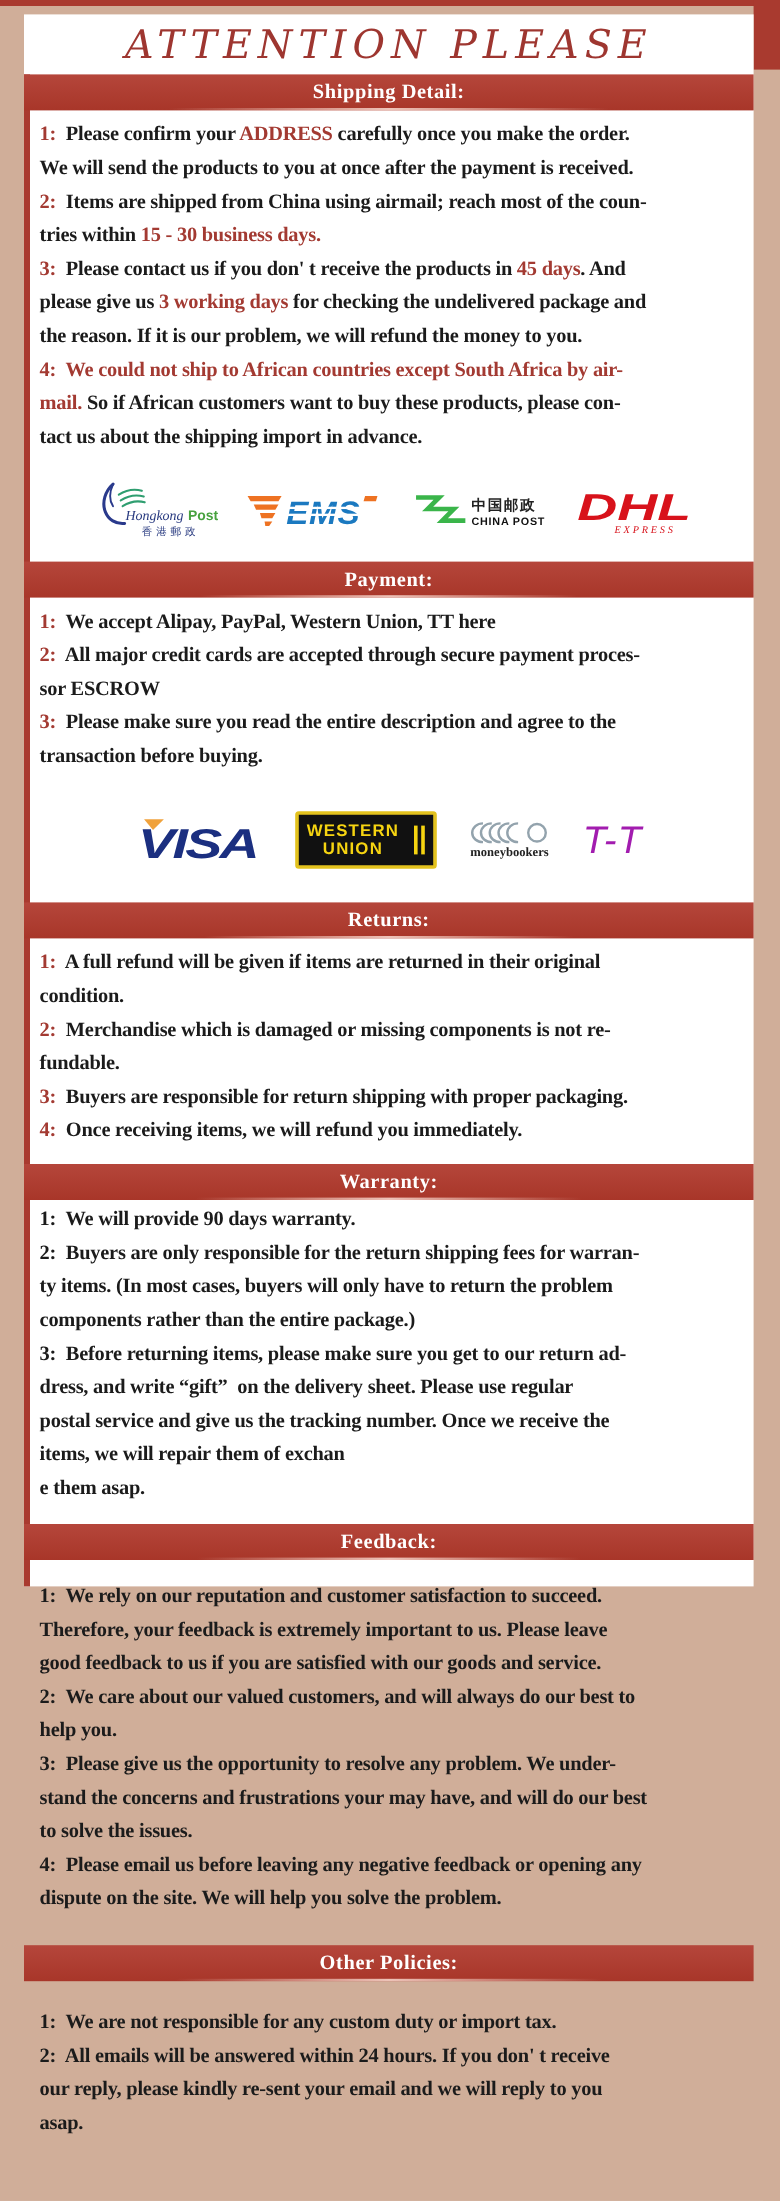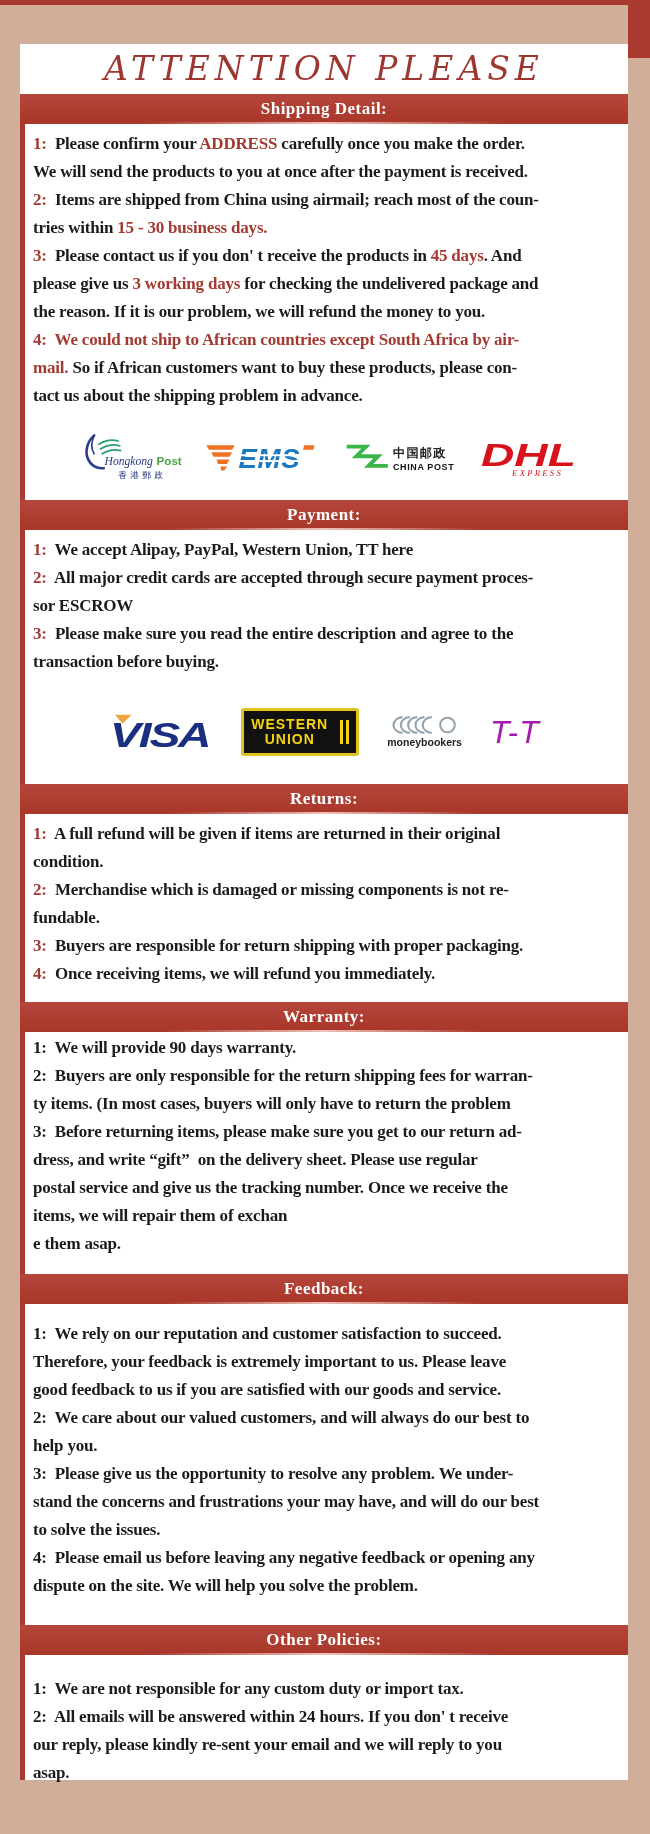--- a/index.html
+++ b/index.html
@@ -1,20 +1,20 @@
 <!DOCTYPE html>
 <html><head>
 <meta charset="utf-8">
 <style>
   html,body{margin:0;padding:0;}
   body{width:650px;background:#d0ae99;font-family:"Liberation Serif",serif;}
   .page{position:relative;width:650px;height:1834px;background:#d0ae99;overflow:hidden;}
   .top-frame{position:absolute;top:0;left:0;width:650px;height:5px;background:#a93a2f;}
   .right-frame{position:absolute;top:0;right:0;width:22px;height:58px;background:#a93a2f;}
-  .card{position:absolute;left:20px;top:12px;width:608px;height:1736px;background:#ffffff;margin-top:32px;}
+  .card{position:absolute;left:20px;top:12px;width:608px;height:1310px;background:#ffffff;}
   .card::before{content:"";position:absolute;left:0;top:50px;width:5px;height:calc(100% - 50px);background:#a93a2f;}
   .title{height:50px;line-height:50px;text-align:center;
          font-family:"DejaVu Serif",serif;font-style:italic;font-size:33px;
          letter-spacing:5px;color:#9e3630;}
   .bar{height:30px;background:linear-gradient(#b5463b,#a83629);color:#ffffff;
        display:flex;align-items:center;justify-content:center;
        font-weight:bold;font-size:17px;letter-spacing:.5px;position:relative;}
   .bar .lbl{position:relative;padding-bottom:1px;}
   .bar .lbl::after{content:"";position:absolute;left:-120px;right:-120px;bottom:-4px;height:2px;
        background:linear-gradient(90deg,rgba(255,255,255,0),rgba(255,230,220,.8),rgba(255,255,255,0));}
@@ -32,21 +32,21 @@
   .logo-row.shipping{height:86px;gap:18px;}
   .logo-row.payment{height:104px;gap:28px;}
   .logo{display:flex;align-items:center;justify-content:center;}
   .logo-moneybookers{flex-direction:column;}
   .wu-box{width:112px;height:42px;background:#111111;border:3px solid #e3c21e;border-radius:3px;
           display:flex;align-items:center;justify-content:center;gap:12px;}
   .wu-words{color:#f6d411;font-family:"Liberation Sans",sans-serif;font-weight:bold;
             font-size:14px;line-height:1.1;letter-spacing:1px;text-align:center;}
   .wu-bars{display:flex;gap:3px;}
   .wu-bars i{width:3px;height:24px;background:#f6d411;}
-  .mb-label{font-family:Liberation Sans, sans-serif;font-weight:bold;font-size:10.5px;color:#222222;margin-top:2px;}
+  .mb-label{font-family:Liberation Serif, serif;font-weight:bold;font-size:10.5px;color:#222222;margin-top:2px;}
   .tt-text{font-family:"Liberation Sans",sans-serif;font-style:italic;font-weight:400;
            font-size:32px;color:#a21caf;letter-spacing:1px;}
 </style>
 </head>
 <body>
 
 <div class="page">
   <div class="top-frame"></div>
   <div class="right-frame"></div>
   <div class="card">
@@ -59,21 +59,21 @@
           <div class="txt">
             <div class="tline"><span class="red">1:  </span><span>Please confirm your </span><span class="red">ADDRESS</span><span> carefully once you make the order.</span></div>
             <div class="tline"><span>We will send the products to you at once after the payment is received.</span></div>
             <div class="tline"><span class="red">2:  </span><span>Items are shipped from China using airmail; reach most of the coun-</span></div>
             <div class="tline"><span>tries within </span><span class="red">15 - 30 business days.</span></div>
             <div class="tline"><span class="red">3:  </span><span>Please contact us if you don' t receive the products in </span><span class="red">45 days</span><span>. And</span></div>
             <div class="tline"><span>please give us </span><span class="red">3 working days</span><span> for checking the undelivered package and</span></div>
             <div class="tline"><span>the reason. If it is our problem, we will refund the money to you.</span></div>
             <div class="tline"><span class="red">4:  We could not ship to African countries except South Africa by air-</span></div>
             <div class="tline"><span class="red">mail.</span><span> So if African customers want to buy these products, please con-</span></div>
-            <div class="tline"><span>tact us about the shipping problem in advance.</span></div>
+            <div class="tline"><span>tact us about the shipping import in advance.</span></div>
           </div>
         </section>
         <div class="logo-row shipping">
           <div class="logo logo-hongkong-post">
             <svg width="120" height="48" viewBox="0 0 150 60">
    <path d="M34 3 C26 10 22 22 26 32 C29 40 37 45 46 44" fill="none" stroke="#2a3a8c" stroke-width="3.2" stroke-linecap="round"></path>
    <path d="M34 3 C30 12 30 20 34 26" fill="none" stroke="#2a3a8c" stroke-width="2" stroke-linecap="round"></path>
    <path d="M40 14 C48 9 57 8 64 10" fill="none" stroke="#2f9e70" stroke-width="2.2" stroke-linecap="round"></path>
    <path d="M42 20 C50 15 59 14 66 16" fill="none" stroke="#2f9e70" stroke-width="2.2" stroke-linecap="round"></path>
    <path d="M44 26 C52 21 60 20 67 22" fill="none" stroke="#2f9e70" stroke-width="2.2" stroke-linecap="round"></path>
@@ -172,20 +172,21 @@
           </div>
         </section>
         <section class="section warranty">
           <div class="bar">
             <span class="lbl">Warranty:</span>
           </div>
           <div class="txt">
             <div class="tline"><span>1:  We will provide 90 days warranty.</span></div>
             <div class="tline"><span>2:  Buyers are only responsible for the return shipping fees for warran-</span></div>
             <div class="tline"><span>ty items. (In most cases, buyers will only have to return the problem</span></div>
+            <div class="tline"><span>components rather than the entire package.)</span></div>
             <div class="tline"><span>3:  Before returning items, please make sure you get to our return ad-</span></div>
             <div class="tline"><span>dress, and write “gift”  on the delivery sheet. Please use regular</span></div>
             <div class="tline"><span>postal service and give us the tracking number. Once we receive the</span></div>
             <div class="tline"><span>items, we will repair them of exchan</span></div>
             <div class="tline"><span>e them asap.</span></div>
           </div>
         </section>
         <section class="section feedback">
           <div class="bar">
             <span class="lbl">Feedback:</span>

